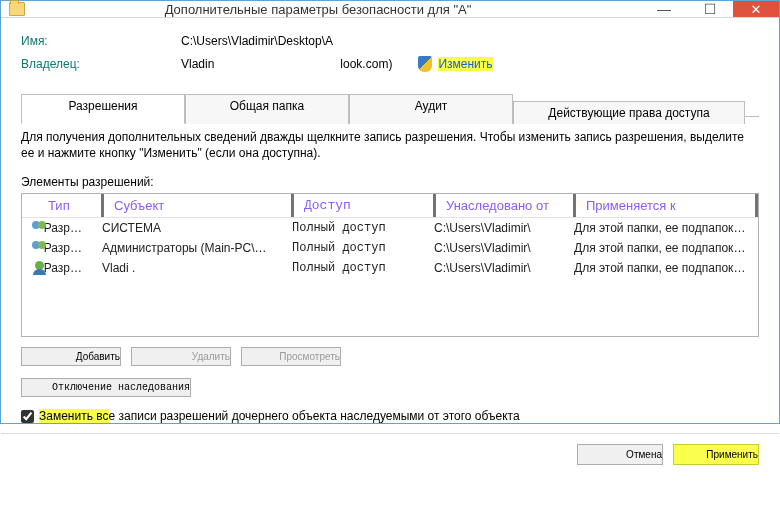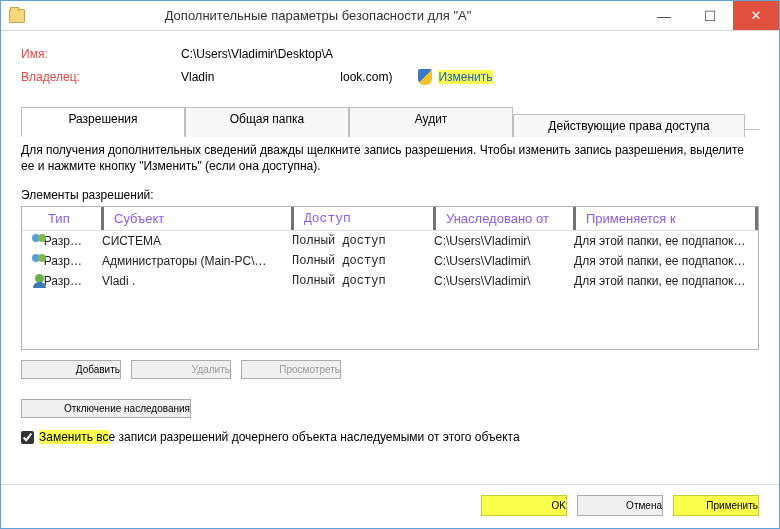--- a/index.html
+++ b/index.html
@@ -4,34 +4,34 @@
 <style>
   * { box-sizing: border-box; margin: 0; padding: 0; }
   body {
     font-family: "Segoe UI", Tahoma, sans-serif;
     font-size: 12px;
     background: #fff;
     width: 780px;
     height: 529px;
     overflow: hidden;
   }
-  .window { border: 1px solid #5aa3db; width: 780px; height: 529px; background: #fff; display: flex; flex-direction: column; }
+  .window { border: 1px solid #5aa3db; width: 780px; height: 424px; background: #fff; display: flex; flex-direction: column; }
   .titlebar {
     height: 30px; background: #fff; border-bottom: 1px solid #d8d8d8;
     display: flex; align-items: center; padding-left: 8px;
   }
   .titlebar .folder-icon { width:16px; height:14px; background:#f7d77a; border:1px solid #c9a54a; border-radius:1px; margin-right:10px; position:relative; }
   .titlebar .folder-icon::before { content:""; position:absolute; top:-3px; left:0; width:7px; height:3px; background:#f7d77a; border:1px solid #c9a54a; border-bottom:none; }
   .title-text { flex:1; text-align:center; color:#333; font-size:13px; padding-right: 40px;}
   .winbtns { display:flex; height:100%; }
   .winbtn { width:46px; display:flex; align-items:center; justify-content:center; color:#555; font-size:14px; cursor:pointer; }
   .winbtn.close { background:#e0513e; color:#fff; font-size:13px; }
   .content { padding: 16px 20px 10px 20px; flex:1; display:flex; flex-direction:column; }
   .row { display:flex; align-items:center; margin-bottom:8px; }
-  .label-col { width:160px; color:#ef4444; }
+  .label-col { width:160px; color:#0f766e; }
   .val-col { flex:1; color:#000; display:flex; align-items:center; gap:6px;}
   .shield { width:14px; height:16px; display:inline-block; background: linear-gradient(135deg,#3b78c8 0 50%,#f0c22d 50% 100%); border-radius:2px 2px 6px 6px; margin-left:20px;}
   .link { color:#1a5fc8; cursor:pointer; }
   .hl { background: #faff4b; }
   .tabs { display:flex; border-bottom:1px solid #bdbdbd; margin-top:6px; }
   .tab { border:1px solid #bdbdbd; border-bottom:none; padding:4px 0; text-align:center; background:#f7f7f7; font-size:12px; cursor:pointer; position:relative; top:8px;}
   .tab.active { background:#fff; border-bottom:1px solid #fff; }
   .tab:nth-child(1){ width:164px;}
   .tab:nth-child(2){ width:164px;}
   .tab:nth-child(3){ width:164px;}
@@ -149,30 +149,29 @@
           </div>
         </div>
     </div>
 
     <div class="btnrow">
       <button class="btn">Добавить</button>
       <button class="btn disabled" disabled="">Удалить</button>
       <button class="btn disabled" disabled="">Просмотреть</button>
     </div>
 
-    <div class="btnrow" style="margin-top:20px;">
+    <div class="btnrow" style="margin-top:12px;font-family:Liberation Mono, monospace;">
       <button class="btn wide">Отключение наследования</button>
     </div>
 
     <div class="chkrow">
       <input type="checkbox" checked="" class="hl" style="">
       <label><span class="hl">Заменить вс</span><span id="chk-rest">е записи разрешений дочернего объекта наследуемыми от этого объекта</span></label>
     </div>
 
   </div>
 
   <div class="footer">
-    <button class="btn hlbtn">OK</button>
     <button class="btn">Отмена</button>
     <button class="btn hlbtn">Применить</button>
   </div>
 
 </div>
 
 </body></html>

